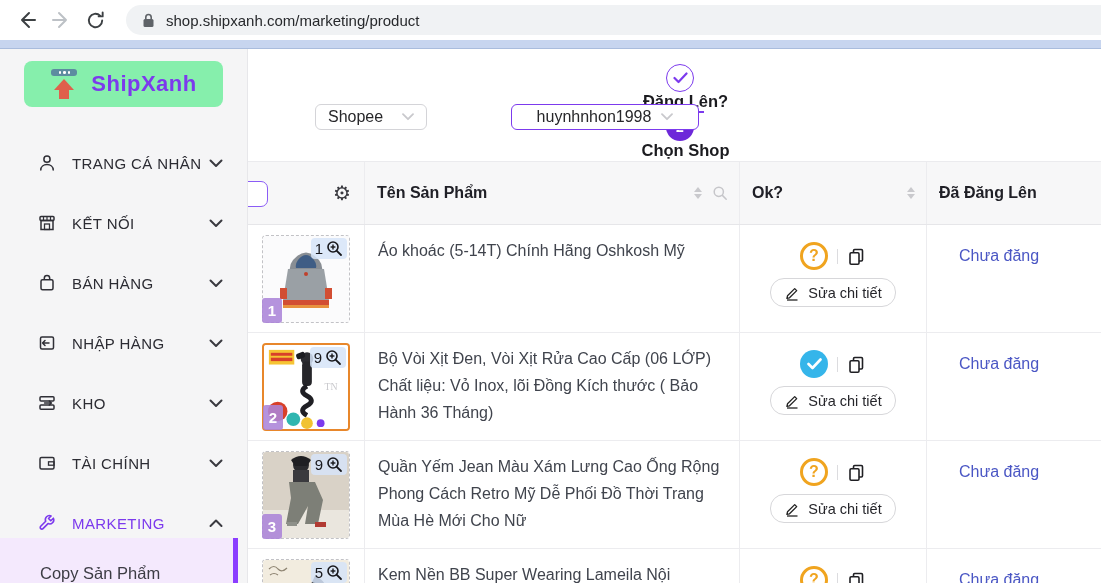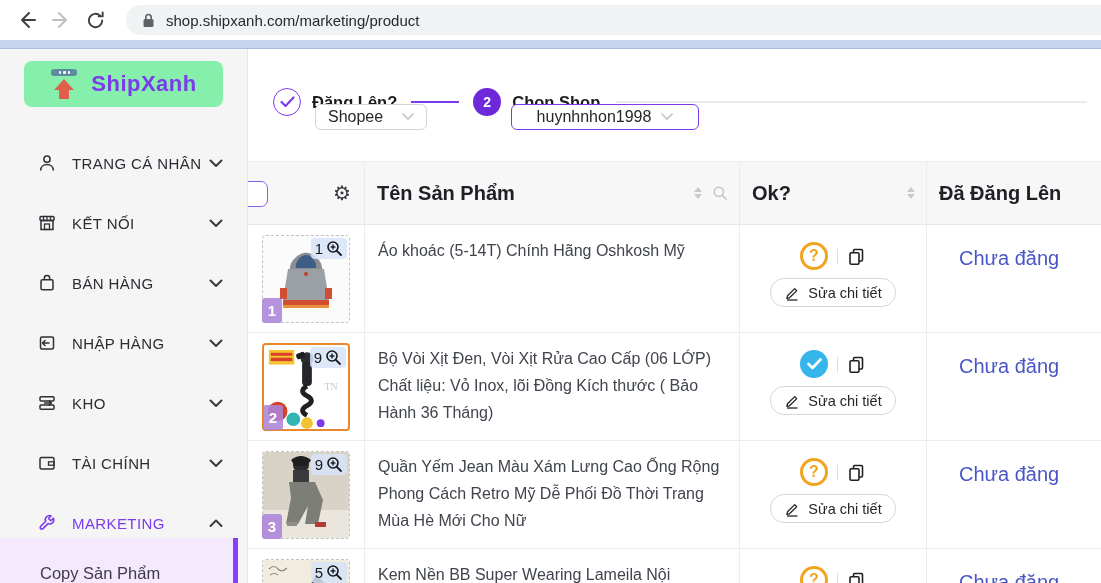--- a/index.html
+++ b/index.html
@@ -40,21 +40,21 @@
   .side-item .mi-label { margin-left:15px; font-size:15px; font-weight:500; letter-spacing:.4px; }
   .side-item .mi-chev { margin-left:auto; display:flex; color:#3a3a40; }
   .side-item.active, .side-item.active .mi-icon { color:#7c3aed; }
   .submenu-active {
     position:absolute; left:0; top:489px; width:238px; height:70px;
     background:#f4e9fd; border-right:5px solid #8b3dff;
     display:flex; align-items:center; padding-left:40px;
     font-size:16.5px; color:#3c3c44; cursor:pointer;
   }
   
-  .steps { position:absolute; top:38px; left:25px; right:14px; height:30px; display:flex; align-items:center; }
+  .steps { position:absolute; top:15px; left:25px; right:14px; height:30px; display:flex; align-items:center;flex-direction:column; }
   .step-circle { width:28px; height:28px; border-radius:50%; flex:0 0 auto; display:flex; align-items:center; justify-content:center; }
   .step-done { background:#fff; border:1.5px solid #7c3aed; }
   .step-current { background:#6d28d9; color:#fff; font-size:14px; font-weight:bold; }
   .step-label { font-size:16.5px; font-weight:bold; color:#1b1b1f; margin-left:11px; white-space:nowrap; }
   .conn-purple { width:48px; height:2px; background:#7c3aed; margin:0 14px; flex:0 0 auto; }
   .conn-gray { flex:1; height:2px; background:#ebebee; margin-left:16px; }
   
   .filters { position:absolute; top:55px; left:0; right:0; height:40px; }
   .select { position:absolute; top:0; height:26px; background:#fff; display:flex; align-items:center; border-radius:6px; font-size:16px; color:#27272a; cursor:pointer; }
   .select-platform { left:67px; width:112px; border:1px solid #d4d4d8; padding:0 12px; justify-content:space-between; }
@@ -64,21 +64,21 @@
   .table { position:absolute; top:112px; left:0; right:0; }
   .thead { display:flex; height:64px; background:#f7f7f8; border-top:1px solid #ebebee; border-bottom:1px solid #e6e6e9; }
   .trow { display:flex; height:108px; border-bottom:1px solid #ececef; background:#fff; }
   .c1 { width:117px; flex:0 0 auto; border-right:1px solid #ececef; position:relative; }
   .c2 { width:375px; flex:0 0 auto; border-right:1px solid #ececef; }
   .c3 { width:187px; flex:0 0 auto; border-right:1px solid #ececef; }
   .c4 { flex:1; }
   .thead .c1 { display:flex; align-items:center; }
   .th-check { position:absolute; left:-7px; top:19px; width:27px; height:26px; border:1.5px solid #8b5cf6; border-radius:7px; background:#fff; }
   .th-gear { margin-left:auto; padding-right:13px; font-size:20px; color:#3a3a40; line-height:1; cursor:pointer; }
-  .th-cell { display:flex; align-items:center; padding-left:12px; font-size:20px; font-weight:bold; color:#202027;gap:40px; }
+  .th-cell { display:flex; align-items:center; padding-left:12px; font-size:16px; font-weight:bold; color:#202027;gap:40px; }
   .th-icons { margin-left:auto; display:flex; align-items:center; gap:10px; padding-right:11px; }
   .sort { display:flex; flex-direction:column; gap:2px; cursor:pointer; }
   .sort b { width:0; height:0; border-left:4.5px solid transparent; border-right:4.5px solid transparent; display:block; }
   .sort .up { border-bottom:5px solid #c9c9cd; }
   .sort .dn { border-top:5px solid #c9c9cd; }
   
   .imgwrap { position:absolute; left:14px; top:10px; width:88px; height:88px; border:1px dashed #c2c2c6; border-radius:4px; background:#fff; }
   .imgwrap.orange { border:2px solid #e8872b; }
   .imgwrap svg.photo { position:absolute; inset:0; width:100%; height:100%; border-radius:3px; }
   .zoomchip { position:absolute; top:2px; right:2px; display:flex; align-items:center; gap:3px; background:rgba(214,228,248,.85); border-radius:4px; padding:2px 4px; cursor:pointer; }
@@ -89,21 +89,21 @@
   
   .ok-cell { display:flex; flex-direction:column; align-items:center; padding-top:17px; }
   .statusrow { display:flex; align-items:center; gap:9px; margin-bottom:8px; }
   .st-circle { width:28px; height:28px; border-radius:50%; display:flex; align-items:center; justify-content:center; cursor:pointer; }
   .st-question { border:3px solid #f0a41f; color:#f0a41f; font-size:16px; font-weight:bold; background:#fff; }
   .st-check { background:#35b5ea; }
   .st-div { width:1px; height:15px; background:#dcdcdf; }
   .copybtn { display:flex; cursor:pointer; }
   .editbtn { display:flex; align-items:center; gap:8px; border:1px solid #d7d7da; border-radius:14px; background:#fff; padding:5px 13px; font-size:14.5px; color:#26262b; cursor:pointer; }
   
-  .posted-cell { padding:22px 16px 0 32px; font-size:20px; color:#4a56c4; }
+  .posted-cell { padding:22px 16px 0 32px; font-size:16px; color:#4a56c4; }
   .posted-link { cursor:pointer; }
   svg { display:block; }
 </style>
 </head>
 <body>
 
 <div class="screen">
 
   <div class="chrome">
     <div class="navbtn">

